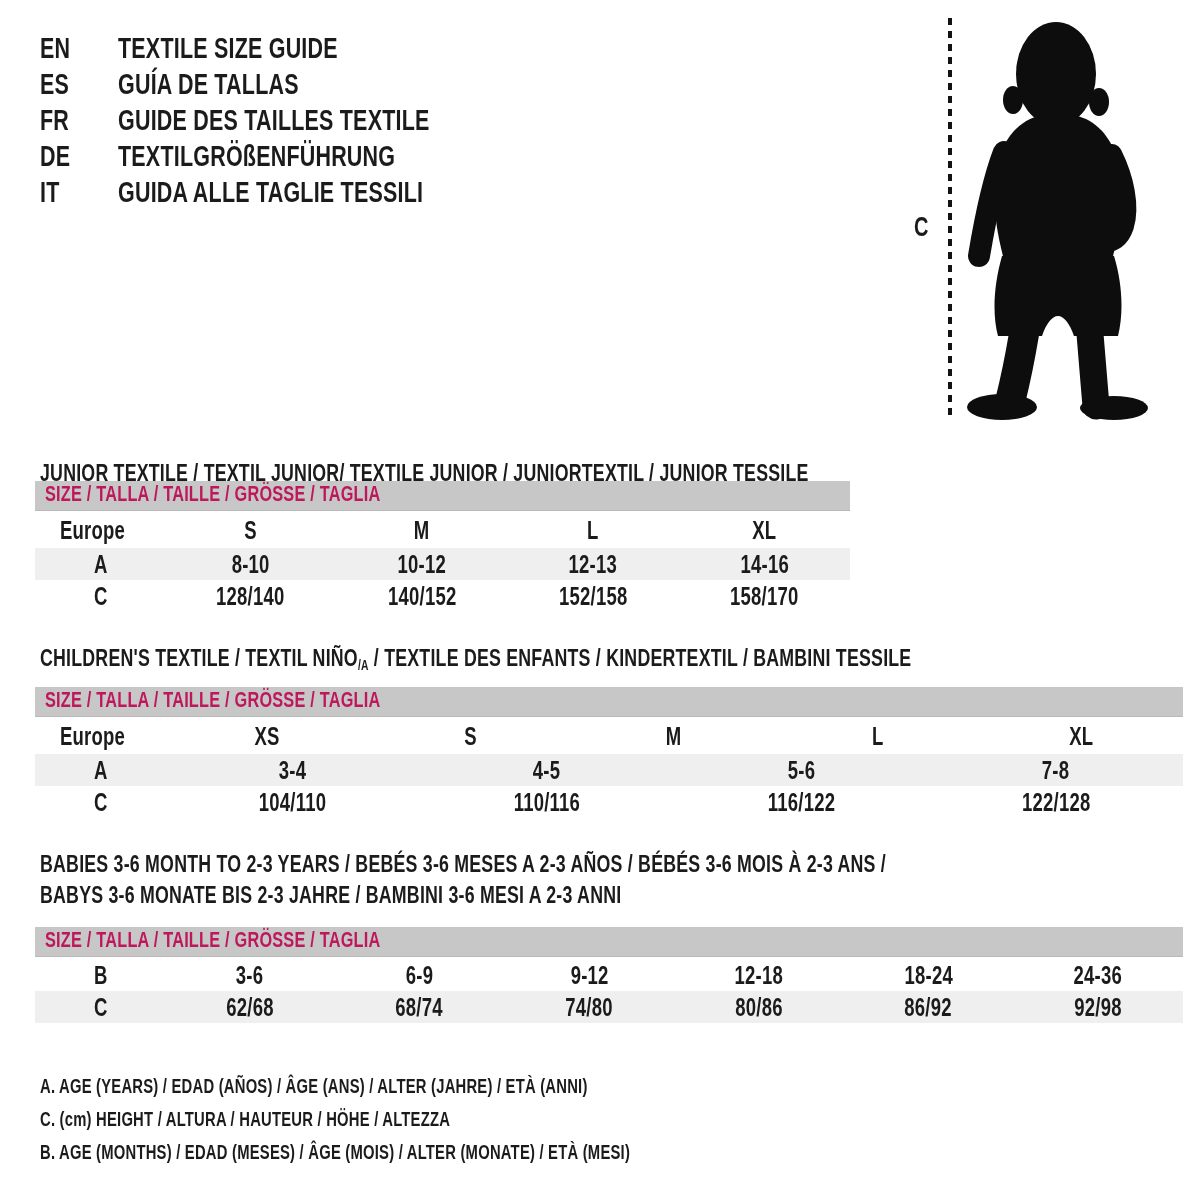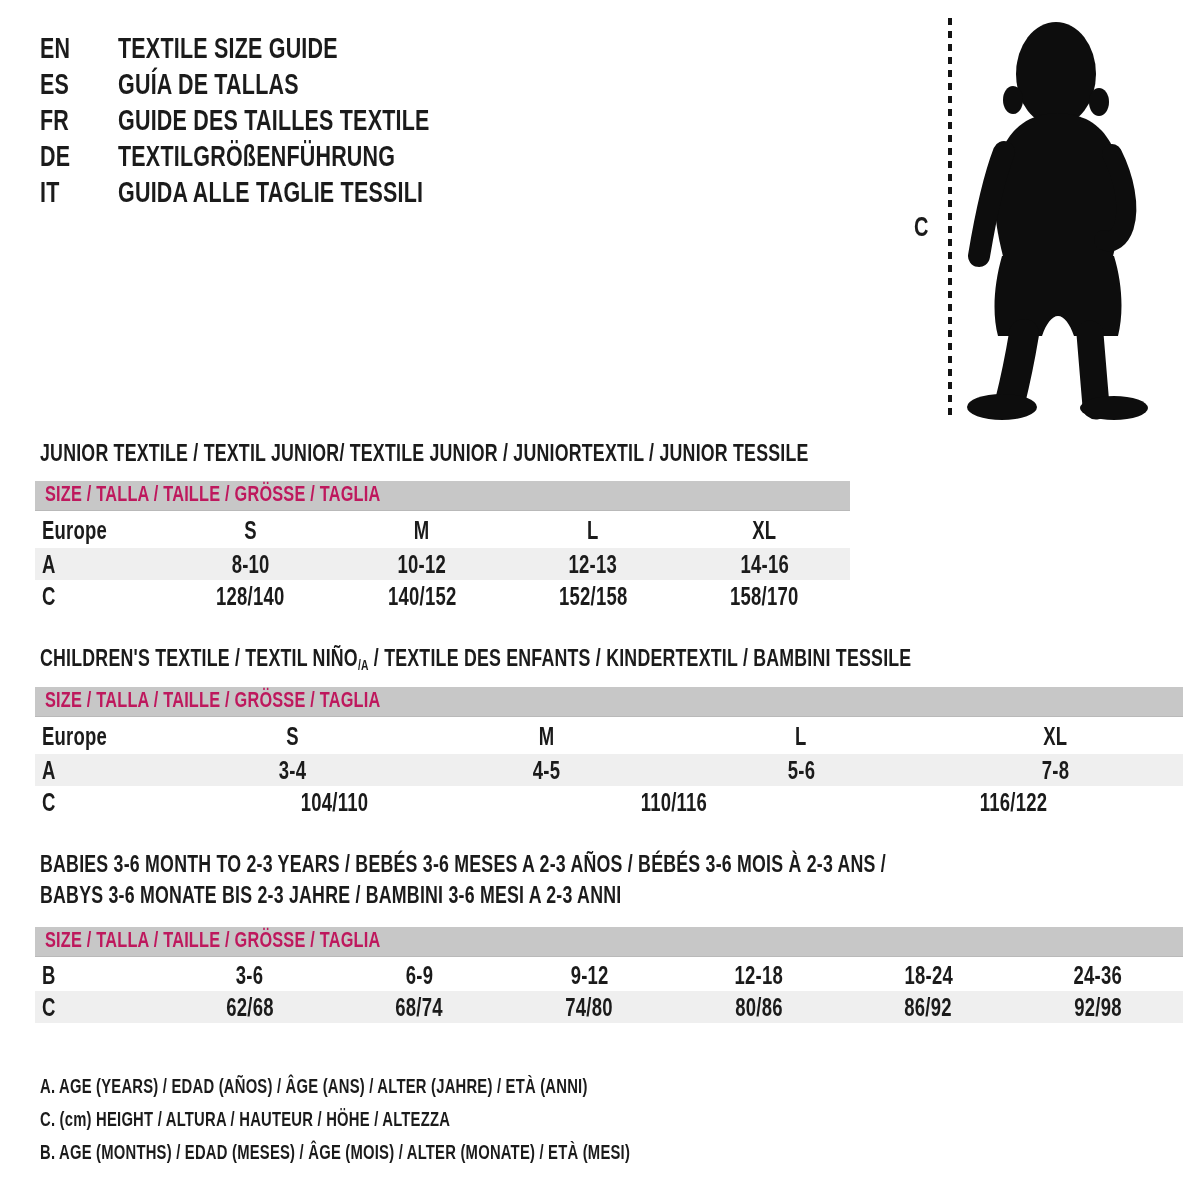--- a/index.html
+++ b/index.html
@@ -24,39 +24,39 @@
     background:repeating-linear-gradient(to bottom, #131313 0 7px, transparent 7px 13px);
   }
   .fig-letter { position:absolute; left:914px; top:212px; font-size:27px; }
   .fig-svg { position:absolute; left:966px; top:16px; width:184px; height:404px; }
   .fig-svg svg { display:block; width:184px; height:404px; }
   .sil { fill:#0d0d0d; stroke:none; }
   .sil-stroke { fill:none; stroke:#0d0d0d; stroke-linecap:round; }
 
   
   .section-title { position:absolute; left:40px; font-size:24px; line-height:31px; }
-  #junior-title  { top:437px;text-align:center; }
+  #junior-title  { top:457px;text-align:center; }
   #children-title{ top:642px; }
   #babies-title  { top:848px;text-decoration:underline; }
   .sub-a { font-size:14px; vertical-align:-4px; }
 
   
   .tbl { position:absolute; left:35px; }
   #junior-table   { top:481px; width:815px; }
   #children-table { top:687px; width:1148px; }
   #babies-table   { top:927px; width:1148px; }
   .size-bar {
     height:30px; background:#c7c7c7; border-bottom:1px solid #b9b9b9;
     display:flex; align-items:flex-start; padding-left:10px; box-sizing:border-box;
     font-size:22px; color:#be185d; margin-bottom:2px;
   }
   .trow { display:flex; align-items:center; }
   .trow.alt { background:#efefef; }
   .h35 { height:35px; } .h32 { height:32px; }
-  .tlabel { width:130px; padding-left:7px; font-size:25px; box-sizing:border-box; }
+  .tlabel { width:130px; padding-left:7px; font-size:25px; box-sizing:border-box;text-align:center; }
   .tcell  { flex:1; text-align:center; font-size:25px; }
 
   
   .legend { position:absolute; left:40px; top:1070px; font-size:20px; }
   .legend-line { height:33px; display:flex; align-items:center; }
 </style>
 </head>
 <body>
 
 <div class="canvas">
@@ -142,37 +142,39 @@
 
   <div class="section-title" id="children-title">
     <span class="c cl"><span>CHILDREN'S TEXTILE / TEXTIL NIÑO</span><span class="sub-a">/A</span><span> / TEXTILE DES ENFANTS / KINDERTEXTIL / BAMBINI TESSILE</span></span>
   </div>
   <div class="tbl" id="children-table">
     <div class="size-bar">
         <span class="c cl">SIZE / TALLA / TAILLE / GRÖSSE / TAGLIA</span>
       </div>
     <div class="trow h35">
       <div class="tlabel"><span class="c cl">Europe</span></div>
+      <div class="tcell"><span class="c cc">XS</span></div>
       <div class="tcell"><span class="c cc">S</span></div>
       <div class="tcell"><span class="c cc">M</span></div>
       <div class="tcell"><span class="c cc">L</span></div>
       <div class="tcell"><span class="c cc">XL</span></div>
     </div>
     <div class="trow h32 alt">
       <div class="tlabel"><span class="c cl">A</span></div>
       <div class="tcell"><span class="c cc">3-4</span></div>
       <div class="tcell"><span class="c cc">4-5</span></div>
       <div class="tcell"><span class="c cc">5-6</span></div>
       <div class="tcell"><span class="c cc">7-8</span></div>
     </div>
     <div class="trow h32">
       <div class="tlabel"><span class="c cl">C</span></div>
       <div class="tcell"><span class="c cc">104/110</span></div>
       <div class="tcell"><span class="c cc">110/116</span></div>
       <div class="tcell"><span class="c cc">116/122</span></div>
+      <div class="tcell"><span class="c cc">122/128</span></div>
     </div>
   </div>
 
   <div class="section-title" id="babies-title">
     <div><span class="c cl">BABIES 3-6 MONTH TO 2-3 YEARS / BEBÉS 3-6 MESES A 2-3 AÑOS / BÉBÉS 3-6 MOIS À 2-3 ANS /</span></div>
     <div><span class="c cl">BABYS 3-6 MONATE BIS 2-3 JAHRE / BAMBINI 3-6 MESI A 2-3 ANNI</span></div>
   </div>
   <div class="tbl" id="babies-table">
     <div class="size-bar">
         <span class="c cl">SIZE / TALLA / TAILLE / GRÖSSE / TAGLIA</span>

